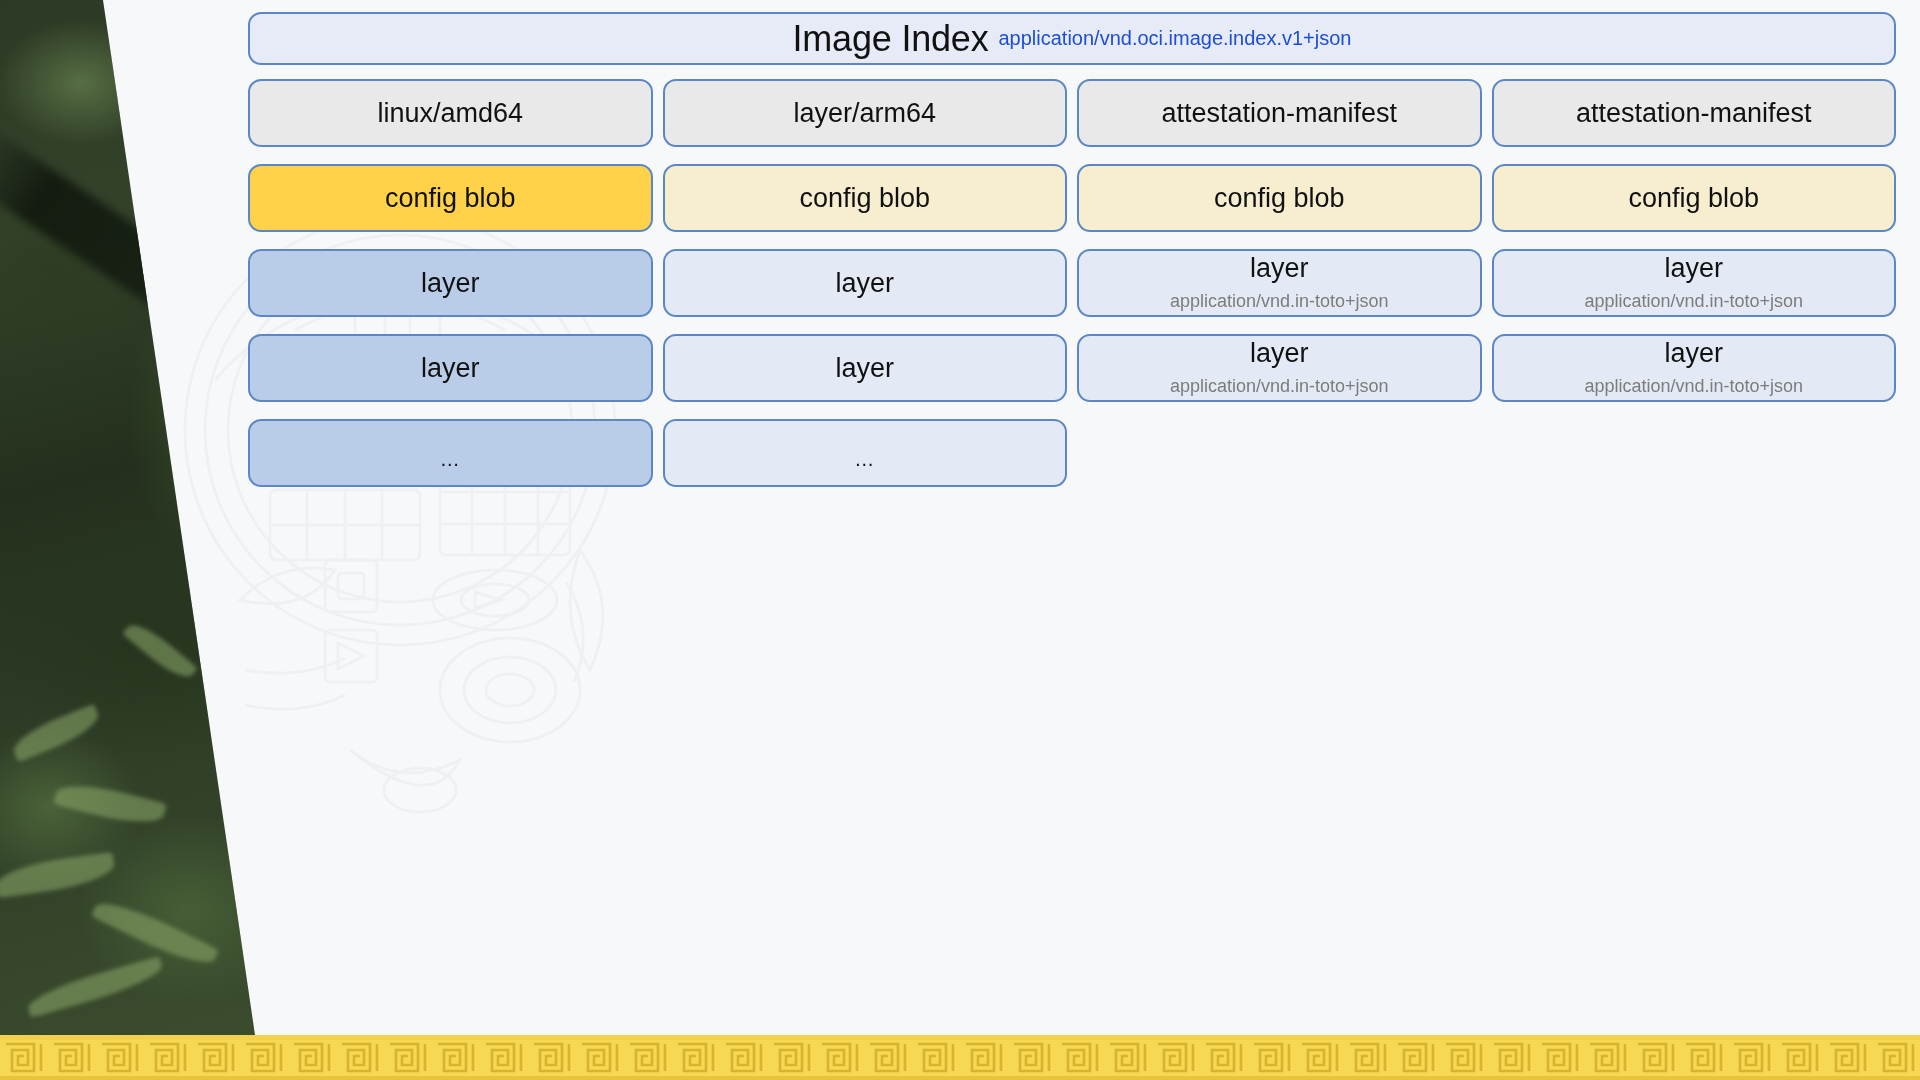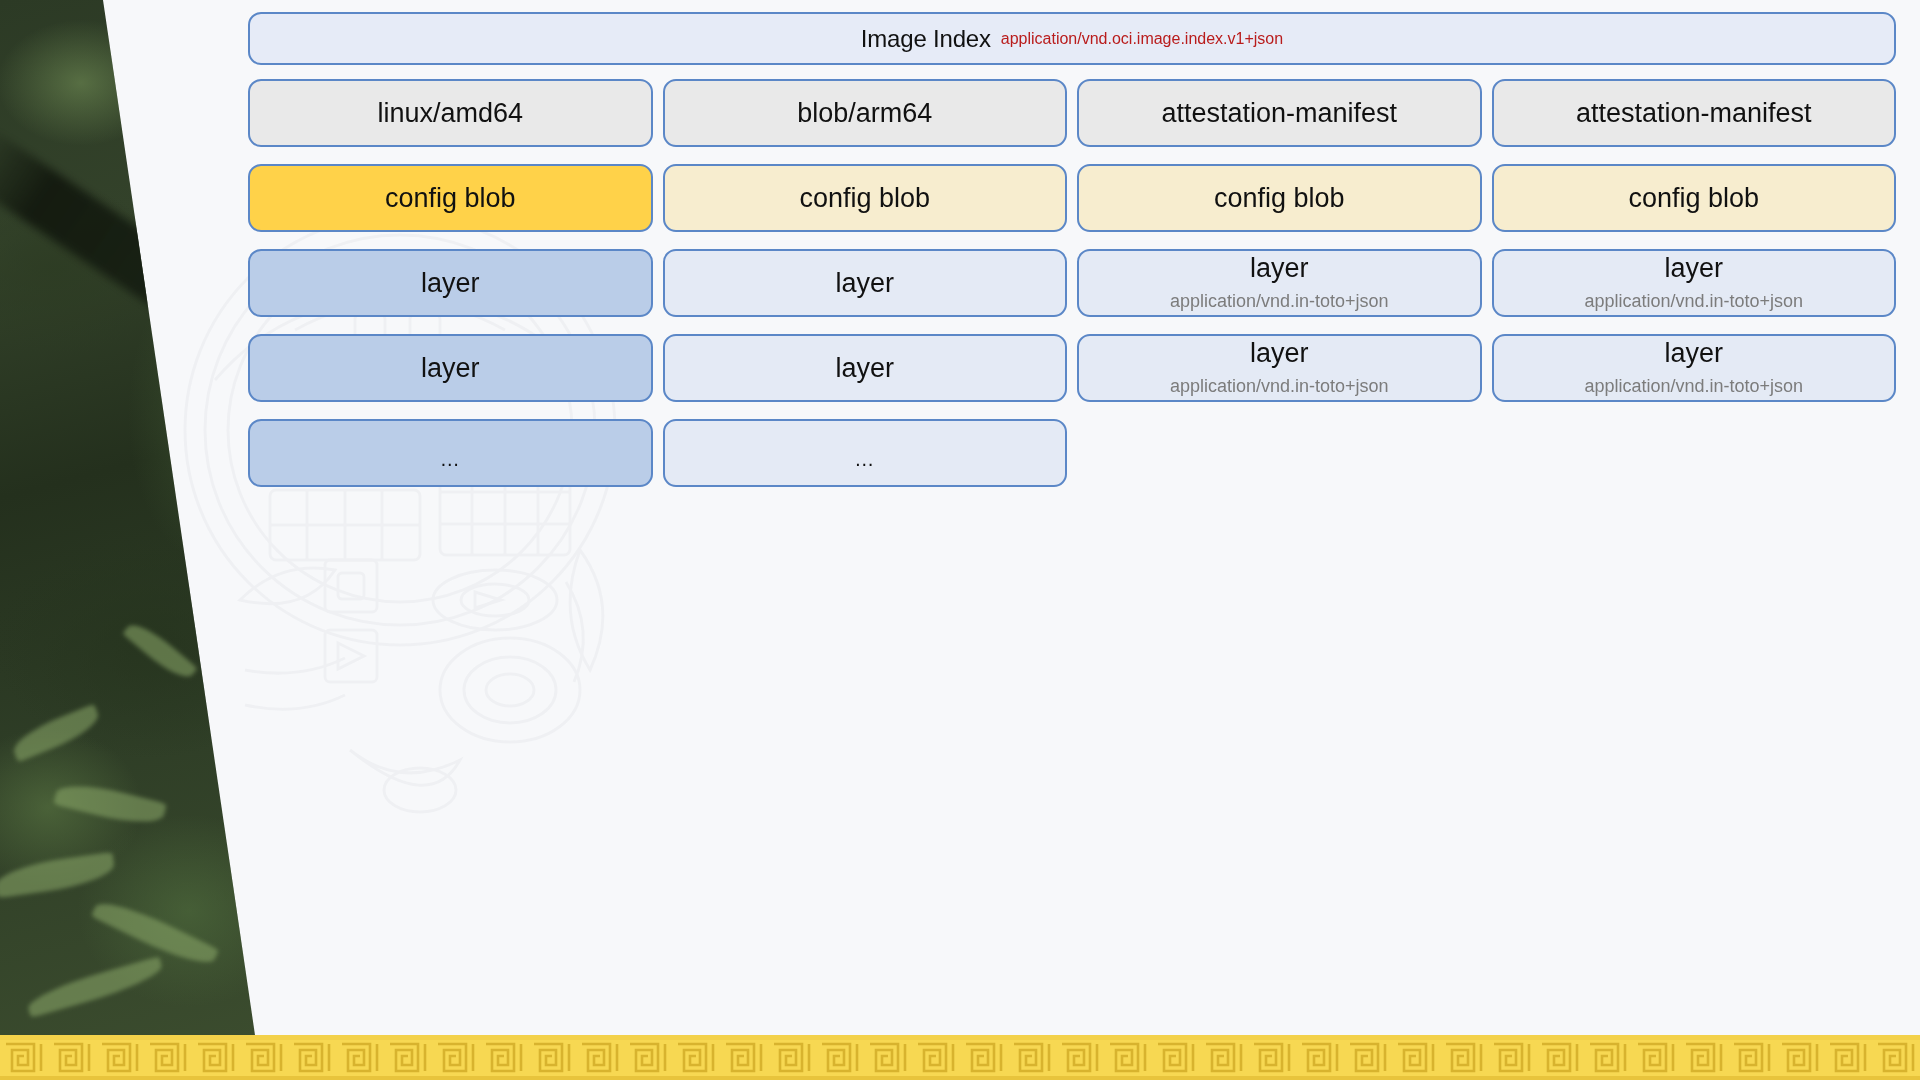--- a/index.html
+++ b/index.html
@@ -107,27 +107,27 @@
   
   #index-box {
     width: 100%;
     height: 53px;
     background: #e6ebf7;
     flex-direction: row;
     gap: 10px;
     margin-bottom: 14px;
   }
   #index-title {
-    font-size: 24px;
+    font-size: 36px;
     color: #111;
     letter-spacing: -0.2px;
   }
   #index-mediatype {
-    font-size: 16px;
-    color: #b91c1c;
+    font-size: 20px;
+    color: #1d4ed8;
   }
 
   
   #columns {
     display: flex;
     gap: 10px;
   }
   .column {
     flex: 1;
     display: flex;
@@ -230,21 +230,21 @@
         </div>
         <div class="box node fill-layer-active">
           <span class="node-label">layer</span>
         </div>
         <div class="box node fill-layer-active ellipsis">
           <span class="node-label">…</span>
         </div>
       </div>
       <div class="column">
         <div class="box node fill-manifest">
-          <span class="node-label">blob/arm64</span>
+          <span class="node-label">layer/arm64</span>
         </div>
         <div class="box node fill-config">
           <span class="node-label">config blob</span>
         </div>
         <div class="box node fill-layer">
           <span class="node-label">layer</span>
         </div>
         <div class="box node fill-layer">
           <span class="node-label">layer</span>
         </div>

